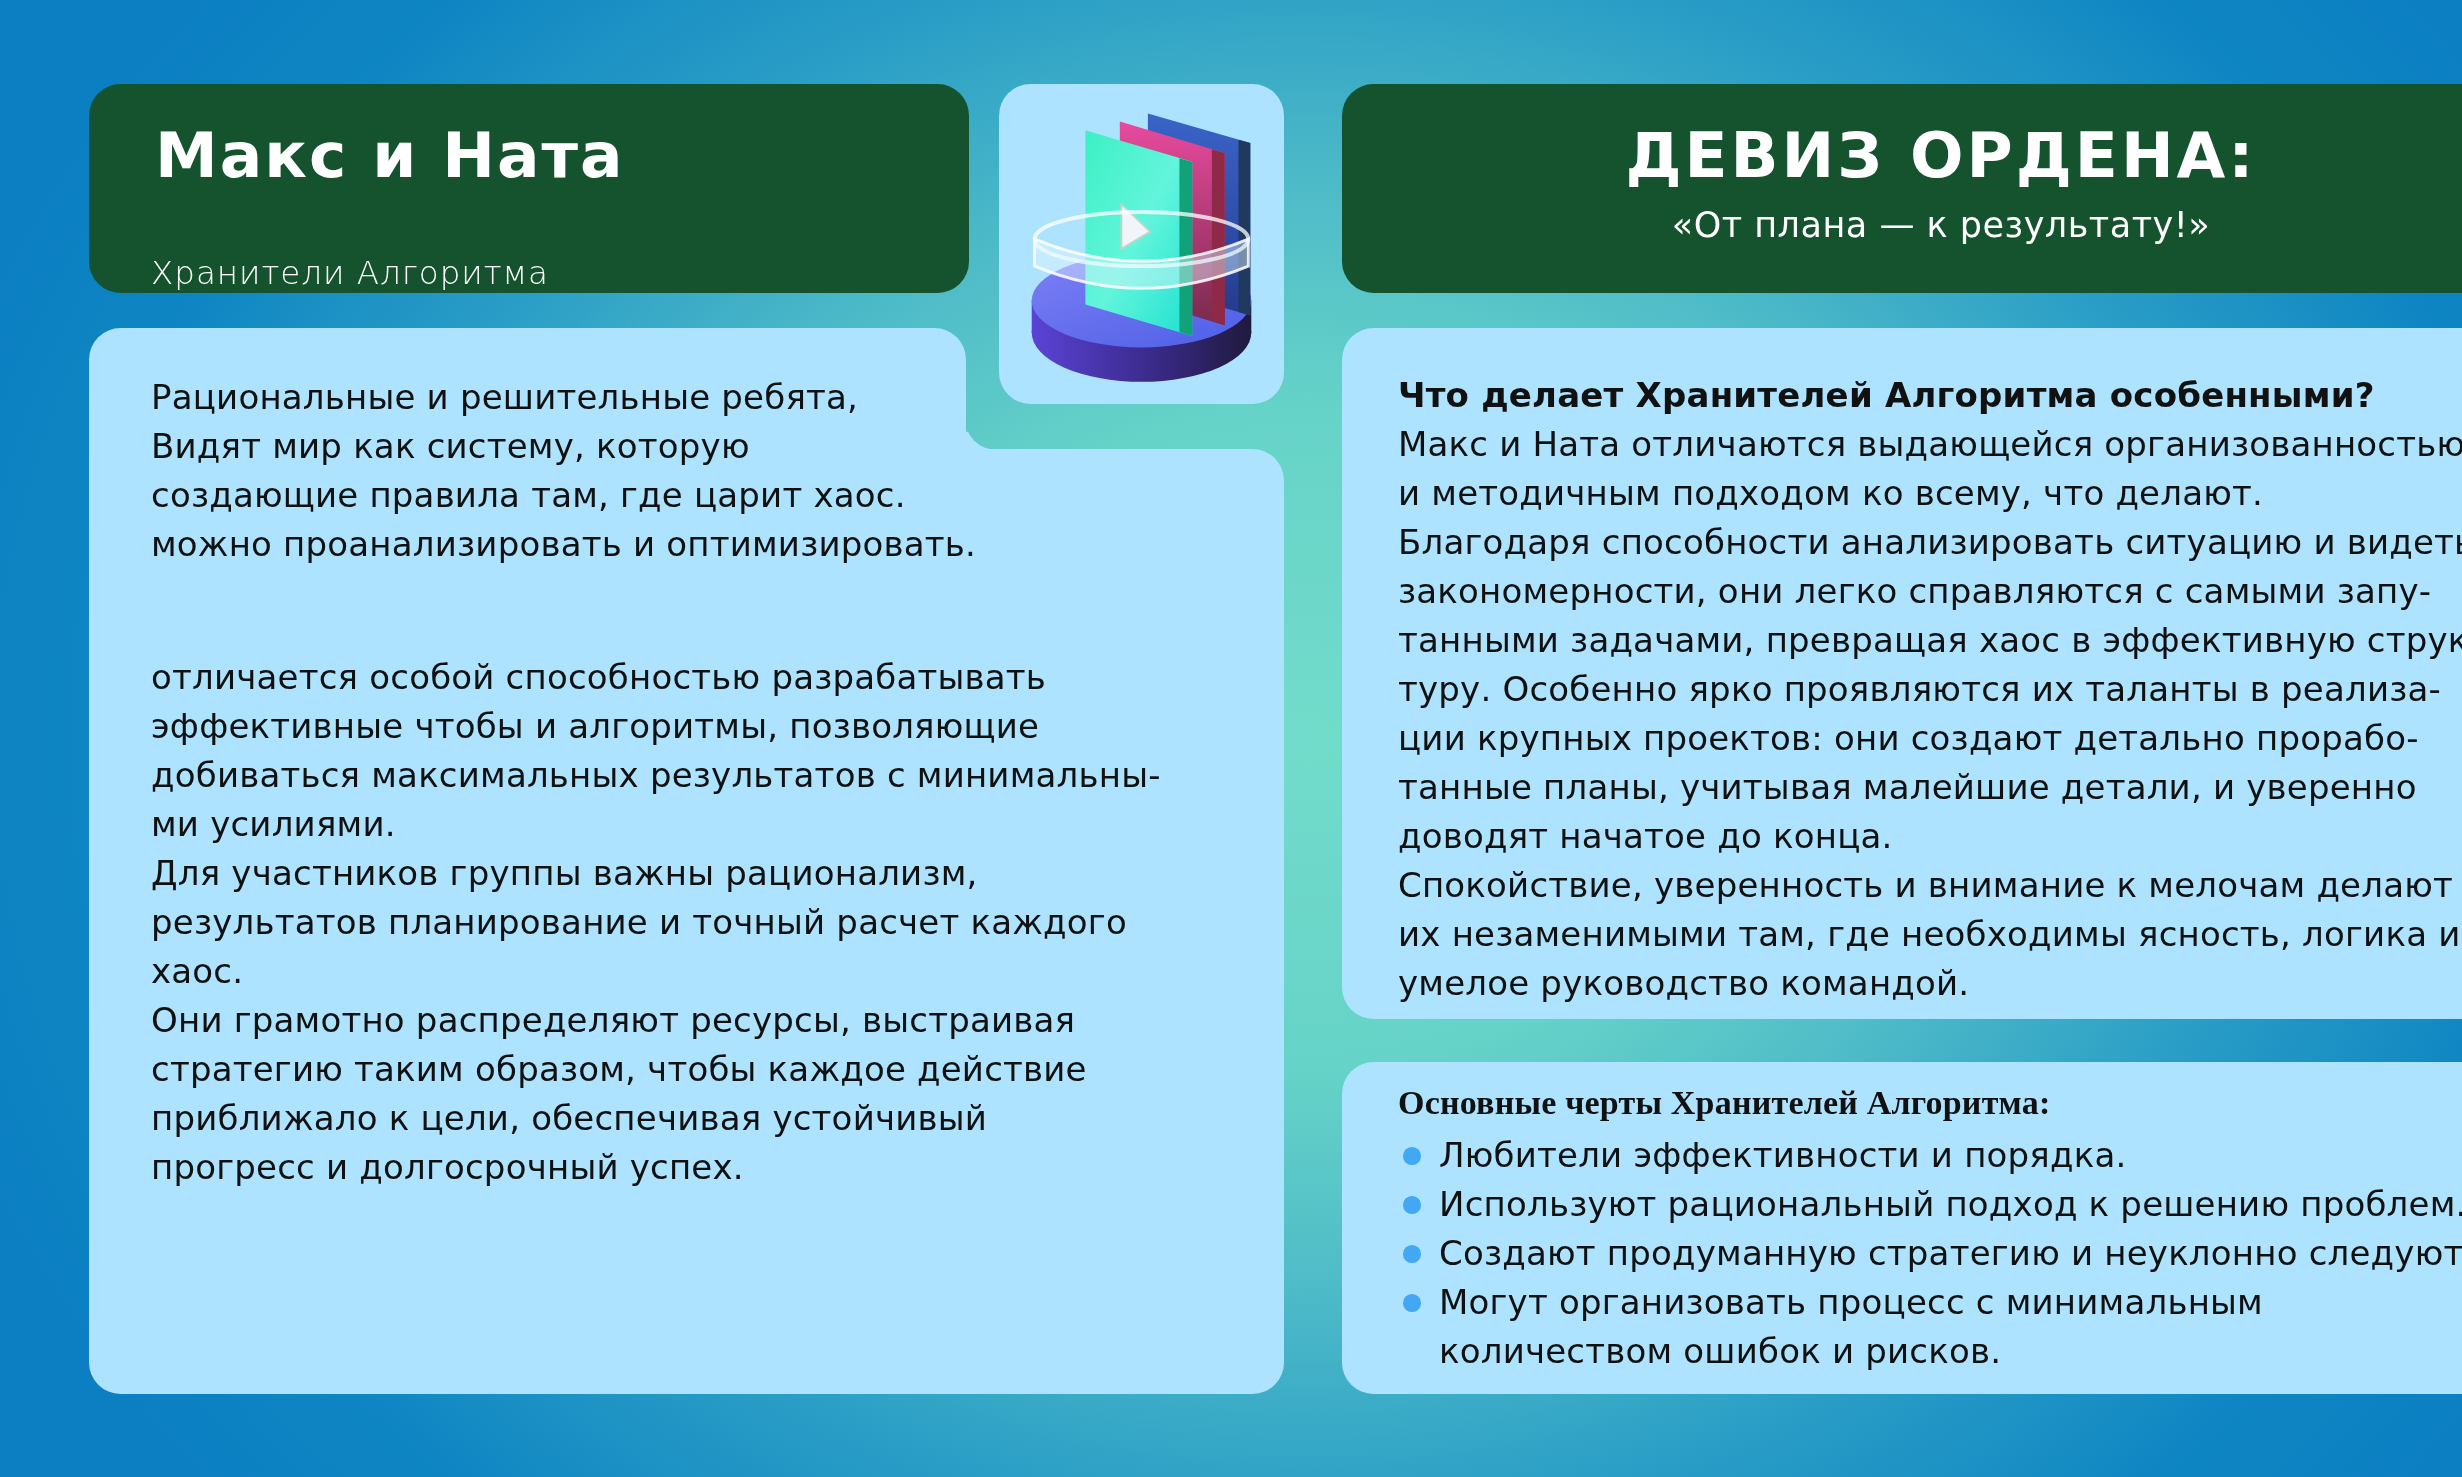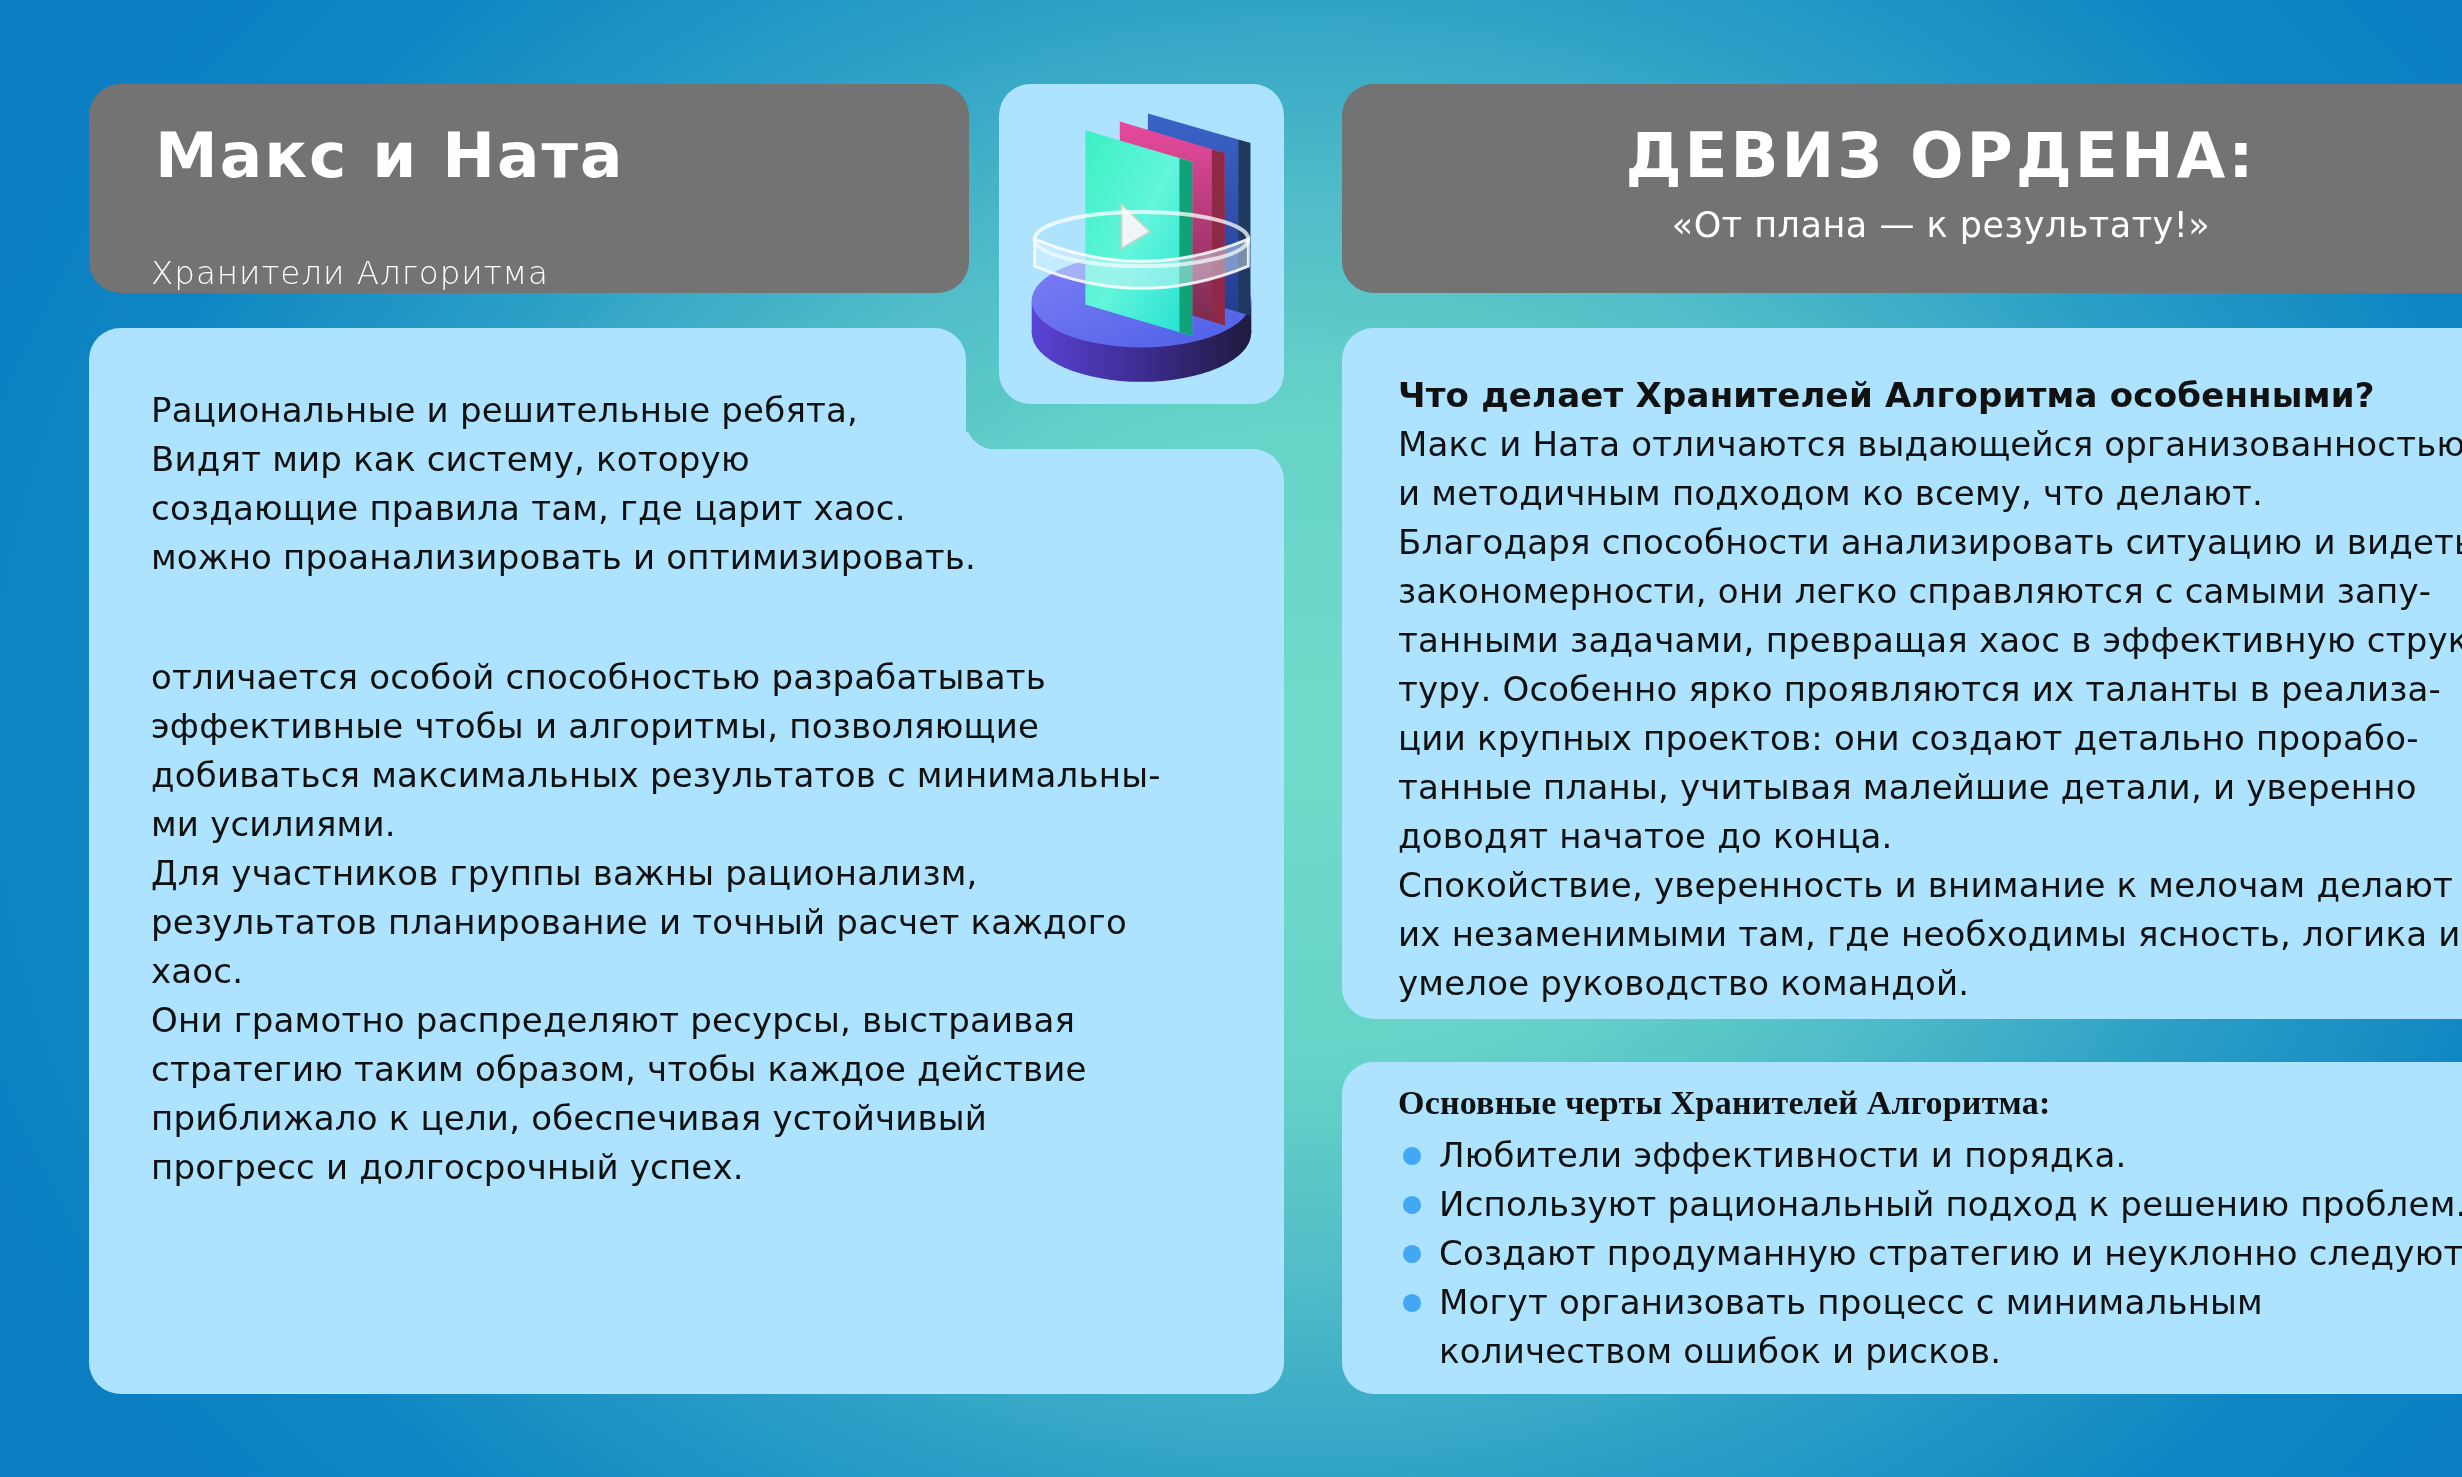--- a/index.html
+++ b/index.html
@@ -3,21 +3,21 @@
 <meta charset="utf-8">
 <style>
   html, body { margin: 0; padding: 0; }
   body {
     width: 2626px; height: 1477px; position: relative; overflow: hidden;
     font-family: "DejaVu Sans", "Liberation Sans", sans-serif;
     background:
       radial-gradient(ellipse 1428px 1182px at 1305px 739px, #72dccb 0%, #66d3c8 28%, #4cb9c8 48%, #2a9ec6 66%, #0f86c3 86%, #0b7fc2 100%);
   }
   .card { position: absolute; box-sizing: border-box; }
-  .hdr { background: #737373; border-radius: 31.5px; color: #ffffff; }
+  .hdr { background: #14532d; border-radius: 31.5px; color: #ffffff; }
   .body-card { background: #ade3fe; border-radius: 31.5px; color: #111; }
 
   
   #hdr-left { left: 89px; top: 84px; width: 880px; height: 209px; }
   #hdr-left .title { position: absolute; left: 66px; top: 40px; font-size: 63px; font-weight: bold; letter-spacing: 2px; line-height: 1; white-space: nowrap; }
   #hdr-left .subtitle { position: absolute; left: 62px; top: 129px; font-size: 32.5px; line-height: 1; letter-spacing: 1px; white-space: nowrap; font-weight: 300; margin-top: 44px; }
 
   
   #icon-card { left: 999px; top: 84px; width: 285px; height: 320px; background: #ade3fe; border-radius: 31.5px; }
   #icon-card svg { position: absolute; left: 0; top: 0; }
@@ -30,21 +30,21 @@
   
   #body-left-top { left: 89px; top: 328px; width: 877px; height: 345px; }
   #body-left-bottom { left: 89px; top: 449px; width: 1195px; height: 945px; }
   .notch-fill { position: absolute; left: 933px; top: 419px; width: 32.5px; height: 32.5px; background: #ade3fe; }
   .notch-cut { position: absolute; left: 965px; top: 417px; width: 64px; height: 32.5px; background: transparent; border-bottom-left-radius: 31.5px; box-shadow: -19.7px 14.8px 0 0 #ade3fe; }
 
   .txt { position: absolute; font-size: 34px; line-height: 49px; letter-spacing: 0.2px; white-space: nowrap; color: #111; }
   .txt .line { display: block; }
   .bold { font-weight: bold; }
 
-  #left-intro { left: 151px; top: 386px; }
+  #left-intro { left: 151px; top: 373px; }
   #left-group { left: 151px; top: 653px; }
 
   
   #body-right-top { left: 1342px; top: 328px; width: 1198px; height: 691px; }
   #body-right-bottom { left: 1342px; top: 1062px; width: 1198px; height: 332px; }
   #right-desc { left: 1398px; top: 371px; }
   #traits-title { left: 1398px; top: 1078px; font-family: Liberation Serif, serif; }
   .bullet-list { position: absolute; left: 1398px; top: 1131px; margin: 0; padding: 0; list-style: none; }
   .bullet-list li { position: relative; padding-left: 41px; font-size: 34px; line-height: 49px; white-space: nowrap; color: #111; letter-spacing: 0.2px; }
   .bullet-dot { position: absolute; left: 4.9px; top: 16.3px; width: 17.7px; height: 17.7px; border-radius: 50%; background: #42a8f3; }

